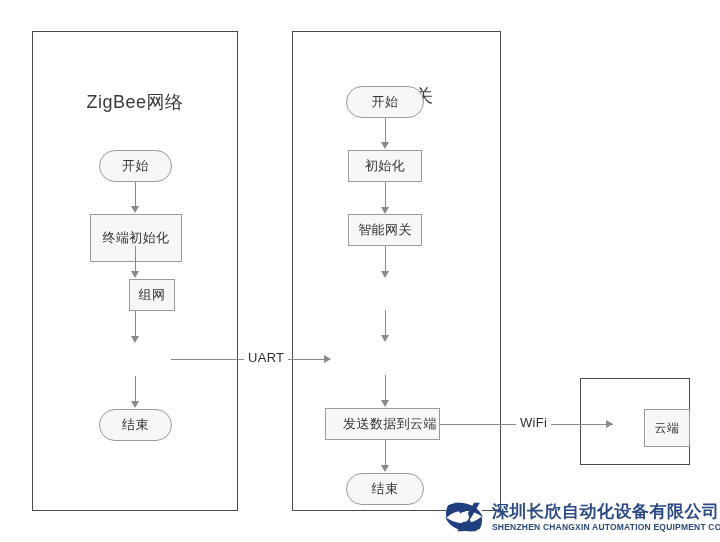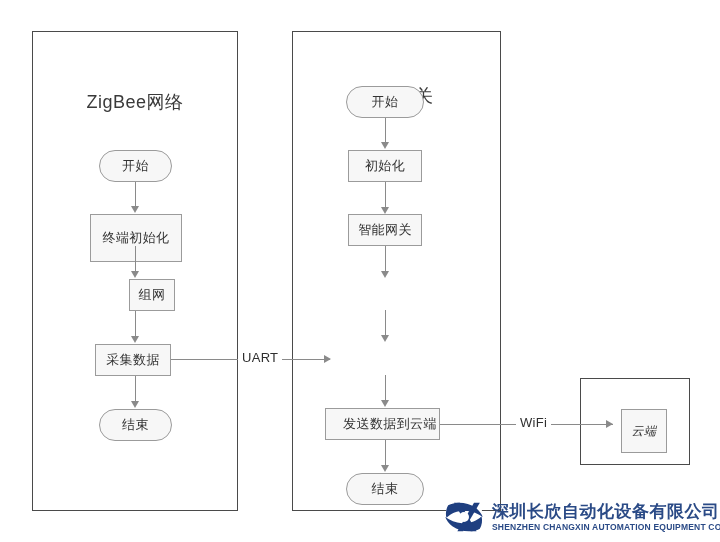--- a/index.html
+++ b/index.html
@@ -124,21 +124,20 @@
   <div class="node rect" style="left:90px;top:214px;width:92px;height:48px;">终端初始化</div>
 
   <div class="vline" style="left:135px;top:246px;height:26px;"></div>
   <div class="arrow-down" style="left:131px;top:271px;"></div>
 
   <div class="node rect" style="left:106px;top:279px;width:46px;height:32px;margin-left:23px;">组网</div>
 
   <div class="vline" style="left:135px;top:311px;height:26px;"></div>
   <div class="arrow-down" style="left:131px;top:336px;"></div>
 
-  <div class="node rect" style="left:95px;top:344px;width:76px;height:32px;">采集数据</div>
 
   <div class="vline" style="left:135px;top:376px;height:26px;"></div>
   <div class="arrow-down" style="left:131px;top:401px;"></div>
 
   <div class="node stadium" style="left:99px;top:409px;width:73px;height:32px;">结束</div>
 
   <div class="container" id="gateway-container">
     <div class="container-title" id="gateway-title">智能网关</div>
   </div>
 
@@ -167,25 +166,25 @@
 
   <div class="node rect" style="left:325px;top:408px;width:115px;height:32px;padding-left:15px;">发送数据到云端</div>
 
   <div class="vline" style="left:385px;top:440px;height:26px;"></div>
   <div class="arrow-down" style="left:381px;top:465px;"></div>
 
   <div class="node stadium" style="left:346px;top:473px;width:78px;height:32px;">结束</div>
 
   <div class="hline" style="left:171px;top:359px;width:159px;"></div>
   <div class="arrow-right" style="left:324px;top:355px;"></div>
-  <div class="link-label" style="left:238px;top:350px;">UART</div>
+  <div class="link-label" style="left:244px;top:350px;">UART</div>
 
   <div class="container" id="cloud-container"></div>
 
-  <div class="node rect small" style="left:621px;top:409px;width:46px;height:44px;font-style:italic;">云端</div>
+  <div class="node rect small" style="left:644px;top:409px;width:46px;height:38px;">云端</div>
 
   <div class="hline" style="left:440px;top:424px;width:173px;"></div>
   <div class="arrow-right" style="left:606px;top:420px;"></div>
   <div class="link-label" style="left:516px;top:415px;">WiFi</div>
 
   <div id="watermark">
     <svg id="logo-mark" viewBox="0 0 100 96">
       <path d="M50 6 C24 6 4 24 4 47 C4 70 24 90 50 90 C76 90 96 70 96 47 C96 24 76 6 50 6 Z
                M50 16 C70 16 86 30 86 47 C86 64 70 80 50 80 C30 80 14 64 14 47 C14 30 30 16 50 16 Z" fill="#ffffff"></path>
       <path d="M12 20 C30 10 58 12 78 26 C86 32 92 40 95 48 C84 40 70 34 55 33 C36 32 20 38 8 50

